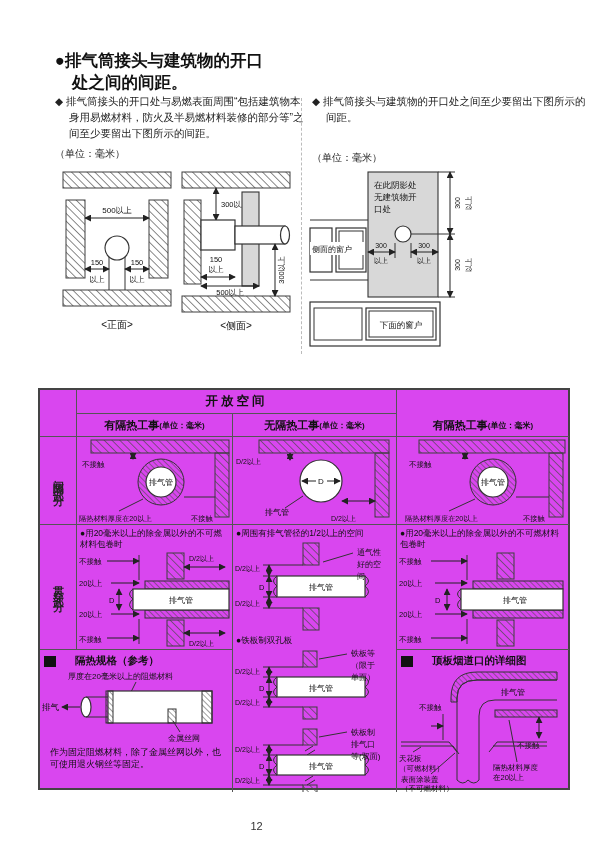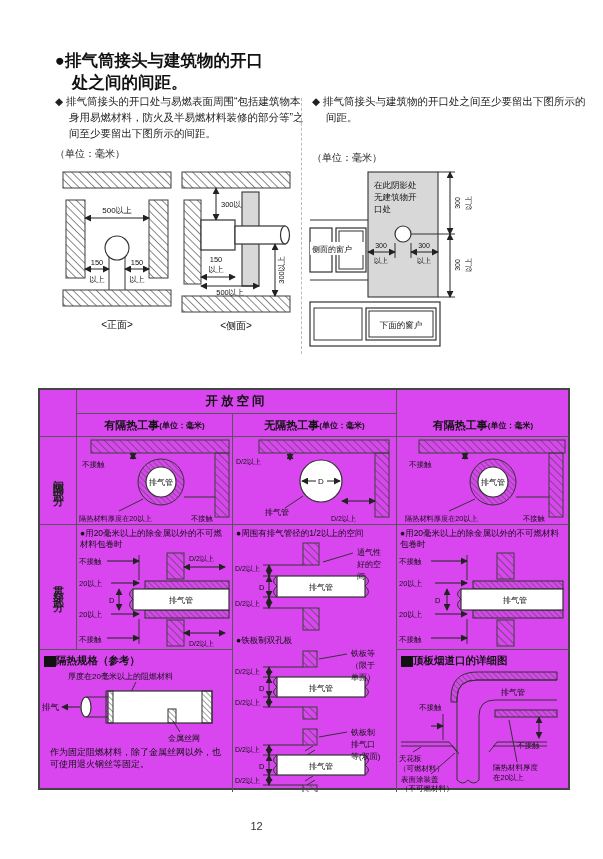--- a/index.html
+++ b/index.html
@@ -27,21 +27,21 @@
   .no-r{border-right:none;}
   .no-b{border-bottom:none;}
   .hcell{display:flex;align-items:center;justify-content:center;}
   .h-top{font-size:12.5px;font-weight:bold;letter-spacing:3px;color:#111;}
   .h-sub{font-size:11px;font-weight:bold;color:#111;}
   .h-sub .u{font-size:8px;font-weight:bold;letter-spacing:0;}
   .rowlab{display:flex;align-items:center;justify-content:center;}
   .rowlab span{writing-mode:vertical-rl;text-orientation:upright;letter-spacing:5px;
                font-size:11px;font-weight:600;color:#222;}
   .bullet{font-size:8.5px;line-height:1.28;margin:3px 2px 1px 3px;color:#111;}
-  .bhead{display:flex;align-items:center;gap:0;margin:4px 2px 0 4px;}
+  .bhead{display:flex;align-items:center;gap:19px;margin:4px 2px 0 4px;}
   .bhead .sq{width:12px;height:11px;background:#111;flex:0 0 auto;}
   .bhead .tx{font-size:10.5px;font-weight:bold;color:#111;}
   .note{font-size:9px;line-height:1.35;margin:2px 4px 0 10px;color:#111;}
   
   svg{display:block;}
   svg text{font-family:"Liberation Sans","DejaVu Sans",sans-serif;fill:#111;}
   .ln{stroke:#333;stroke-width:1;fill:none;}
   .shape{fill:#fff;stroke:#333;stroke-width:1.2;}
   .gray{fill:#d8d8d8;stroke:#333;stroke-width:1.1;}
   .hatch{fill:url(#h1);stroke:#3f3f3f;stroke-width:1;}

